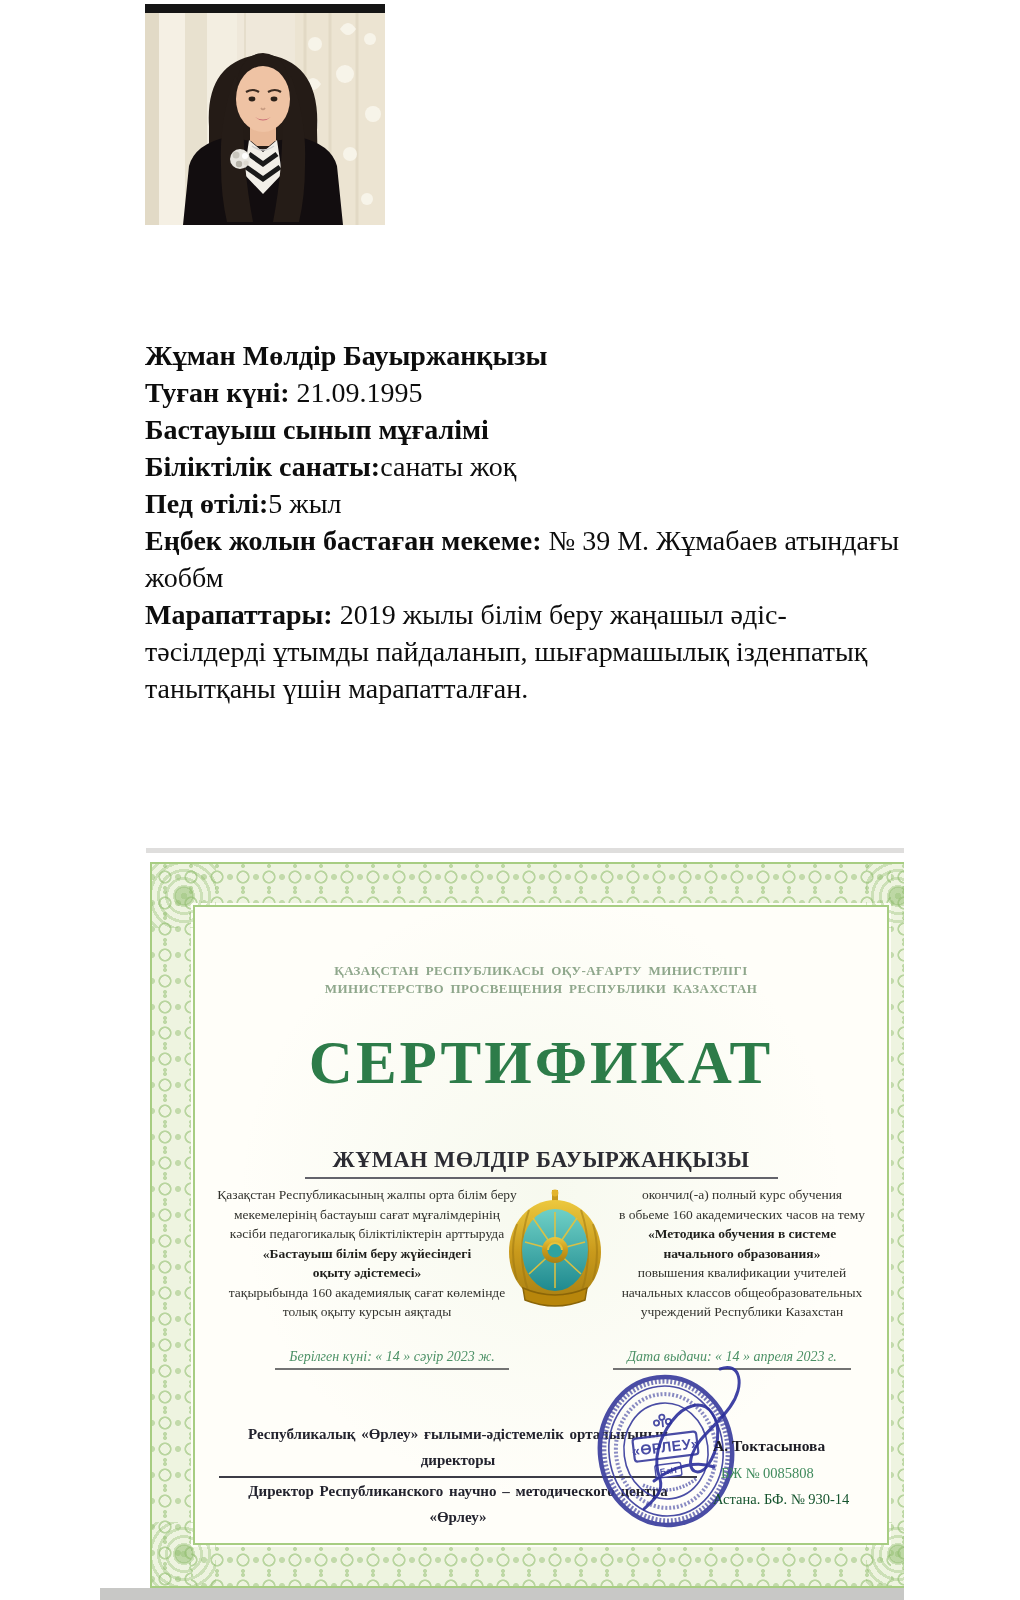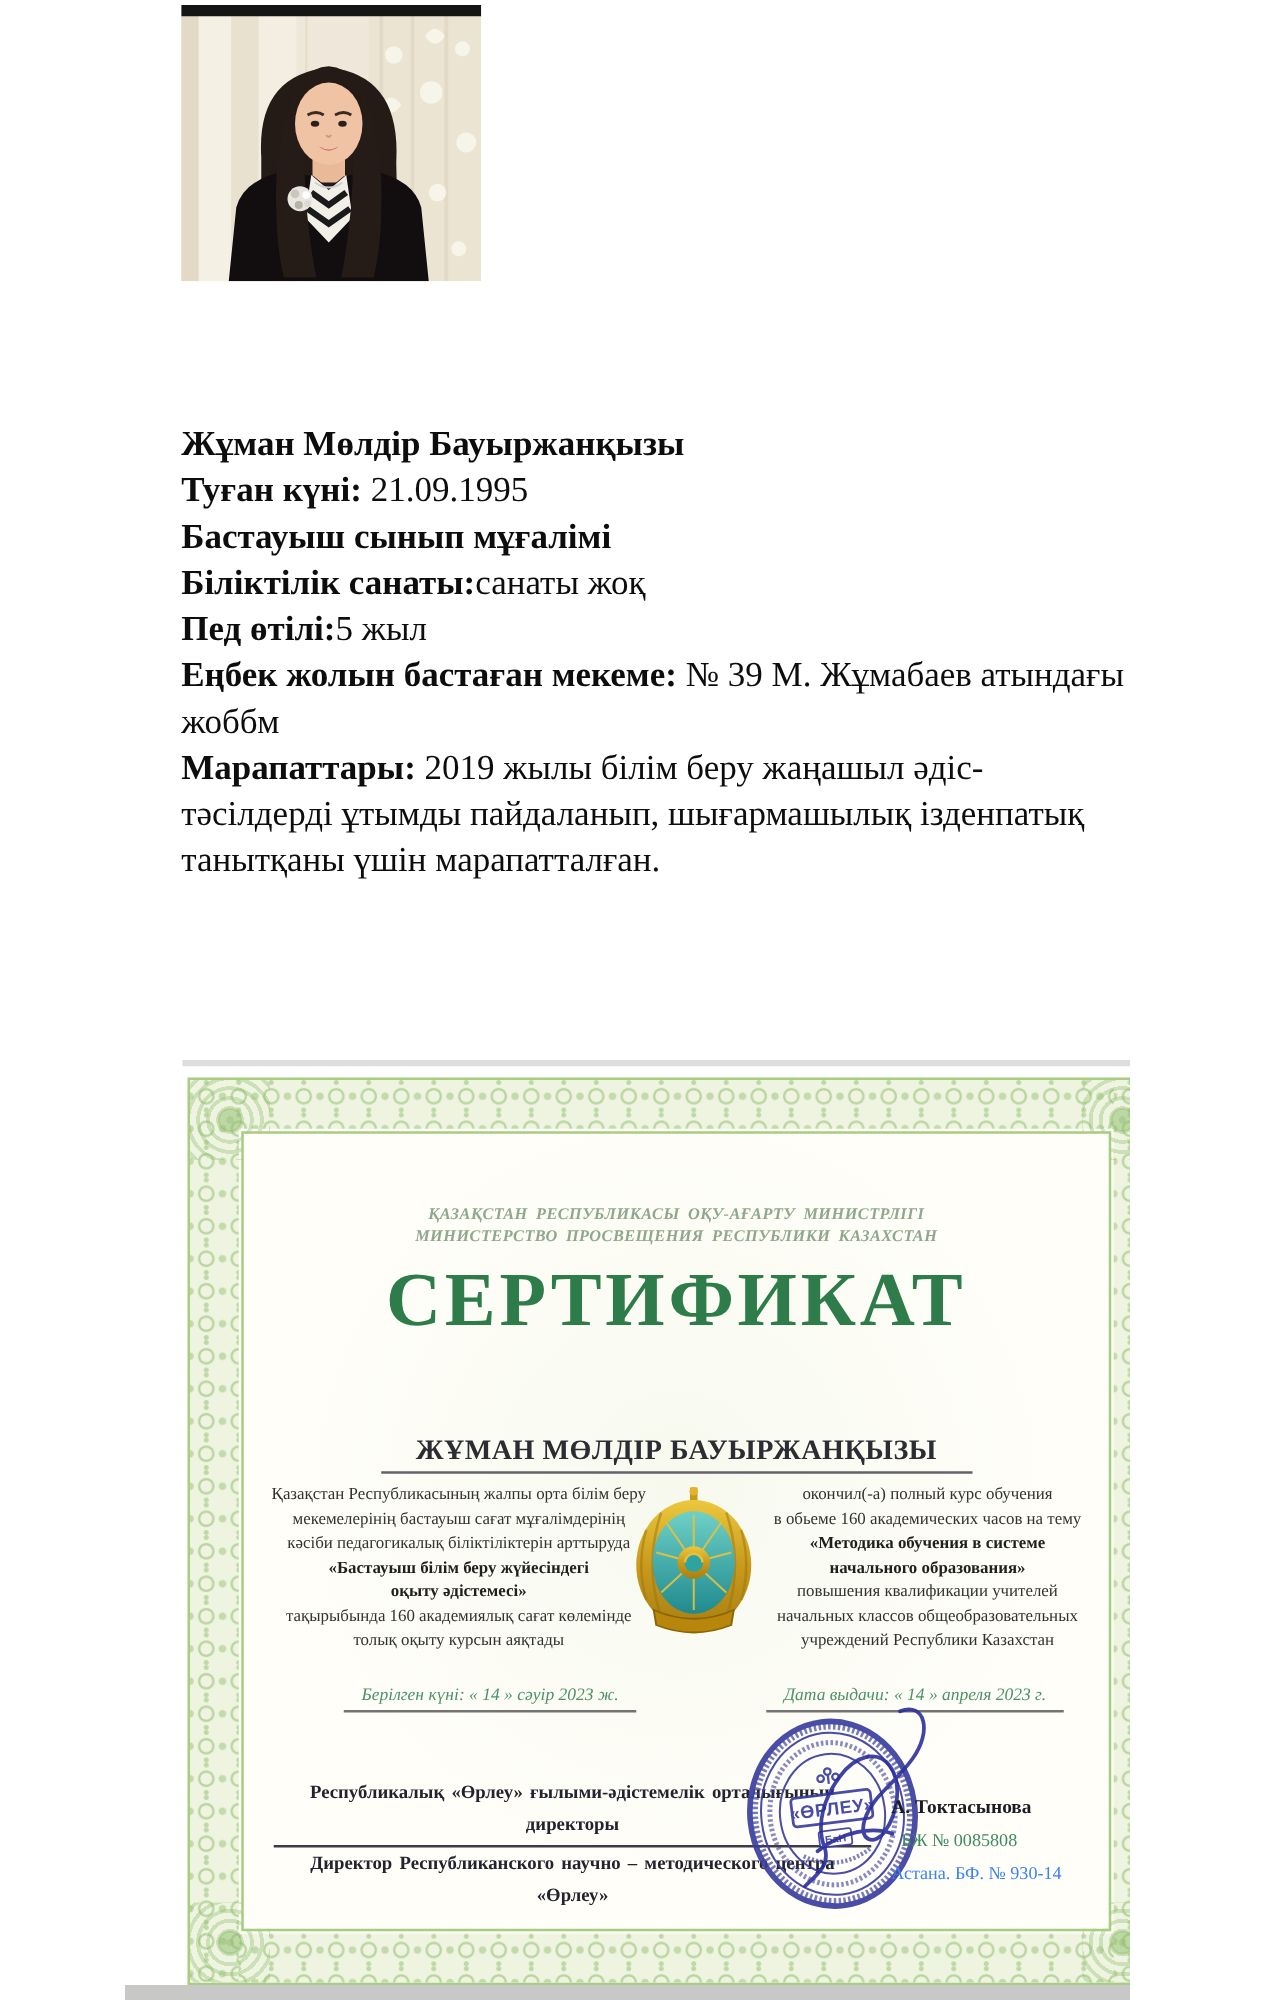--- a/index.html
+++ b/index.html
@@ -33,22 +33,22 @@
   .fs-right{top:0;bottom:0;right:0;width:39px;}
   .corner{position:absolute;width:64px;height:64px;
       background:
         radial-gradient(circle at 50% 50%, rgba(141,187,106,.5) 9px, rgba(141,187,106,0) 10px),
         repeating-radial-gradient(circle at 50% 50%, rgba(141,187,106,.35) 0 3px, rgba(141,187,106,0) 3px 8px);}
   .c-tl{left:0;top:0;} .c-tr{right:0;top:0;} .c-bl{left:0;bottom:0;} .c-br{right:0;bottom:0;}
   .cert-paper{position:absolute;inset:43px;background:
         radial-gradient(ellipse at 50% 45%, rgba(176,208,148,.10), rgba(176,208,148,0) 62%), #fffef9;}
   .cert-inner{position:absolute;inset:45px;}
   .ministry{position:absolute;left:0;top:53px;width:100%;text-align:center;
-      color:#8fa78c;font-weight:bold;font-size:13px;line-height:18px;letter-spacing:.4px;word-spacing:3px;font-style:italic;}
-  .cert-title{position:absolute;left:0;top:99px;width:100%;text-align:center;
+      color:#8fa78c;font-weight:bold;font-size:13px;line-height:18px;letter-spacing:.4px;word-spacing:3px;}
+  .cert-title{position:absolute;left:0;top:121px;width:100%;text-align:center;
       color:#2d7c49;font-weight:bold;font-size:61px;line-height:66px;letter-spacing:3px;}
   .recipient{position:absolute;left:0;top:238px;width:100%;text-align:center;}
   .recipient span{display:inline-block;font-weight:bold;font-size:22.5px;color:#2c2c33;
       letter-spacing:.4px;border-bottom:2px solid #63636b;padding:0 28px 4px;}
   .col{position:absolute;top:276px;text-align:center;font-size:13.5px;line-height:19.5px;color:#33332e;}
   .col div{white-space:nowrap;}
   .col .b{font-weight:bold;color:#1f1f1c;}
   .col-left{left:10px;width:320px;}
   .col-right{left:420px;width:250px;}
   .emblem{position:absolute;left:302px;top:278px;width:112px;height:134px;}
@@ -56,21 +56,21 @@
   .date span{display:inline-block;border-bottom:2px solid #737373;padding:0 14px 3px;}
   .date-kk{left:30px;width:330px;}
   .date-ru{left:385px;width:300px;}
   .director{position:absolute;left:22px;top:512px;width:478px;text-align:center;
       font-weight:bold;font-size:15px;color:#23232e;word-spacing:2px;line-height:26px;}
   .director .dir1{display:inline-block;border-bottom:2px solid #3c3c46;padding:0 2px 3px;}
   .stamp{position:absolute;left:398px;top:463px;width:142px;height:158px;}
   .signature{position:absolute;left:443px;top:450px;width:122px;height:155px;}
   .signer{position:absolute;left:516px;top:528px;font-weight:bold;font-size:15.5px;color:#1c1c24;white-space:nowrap;}
   .docnum{position:absolute;left:524px;top:556px;font-size:14.5px;color:#3f8a5c;white-space:nowrap;}
-  .docplace{position:absolute;left:516px;top:582px;font-size:14.5px;color:#3b82f6;white-space:nowrap;}
+  .docplace{position:absolute;left:516px;top:582px;font-size:14.5px;color:#14532d;white-space:nowrap;}
 </style>
 </head>
 <body>
 
 <div class="page">
 
   <div class="photo">
     <svg viewBox="0 0 240 221" preserveAspectRatio="none">
       <rect width="240" height="221" fill="#efe8da"></rect>
       <g>

